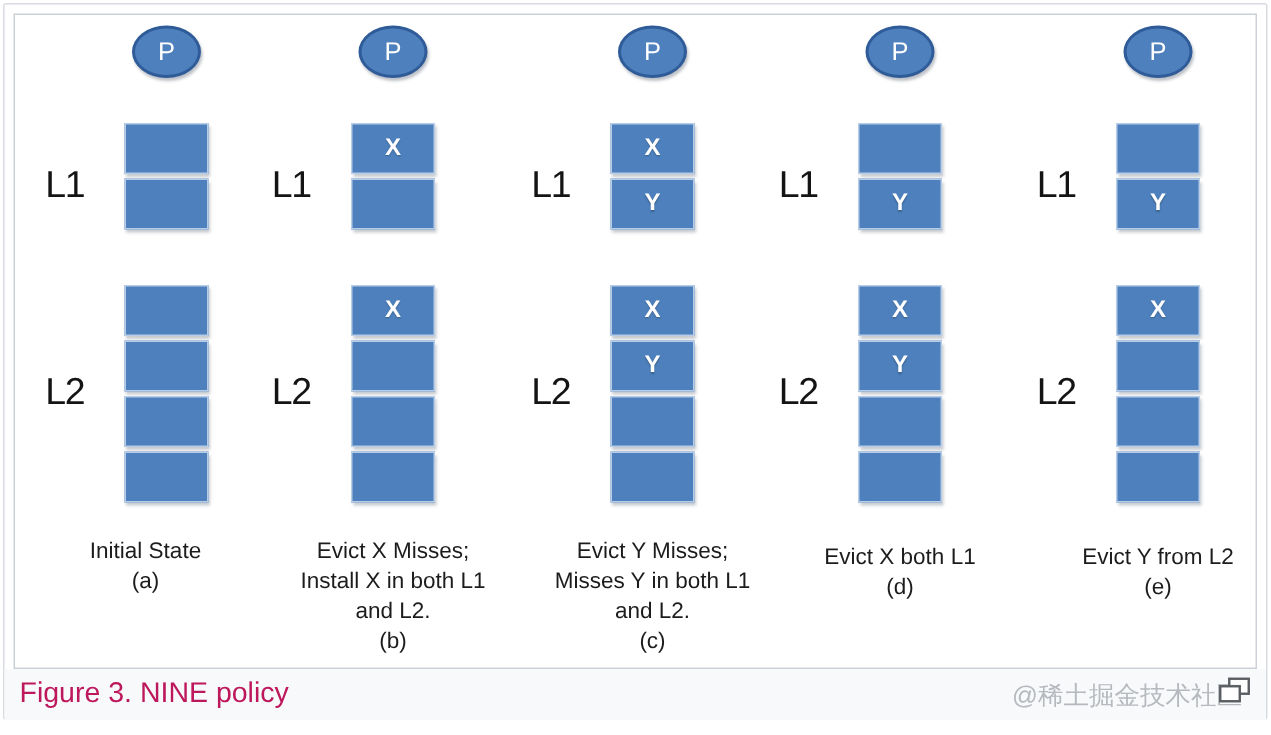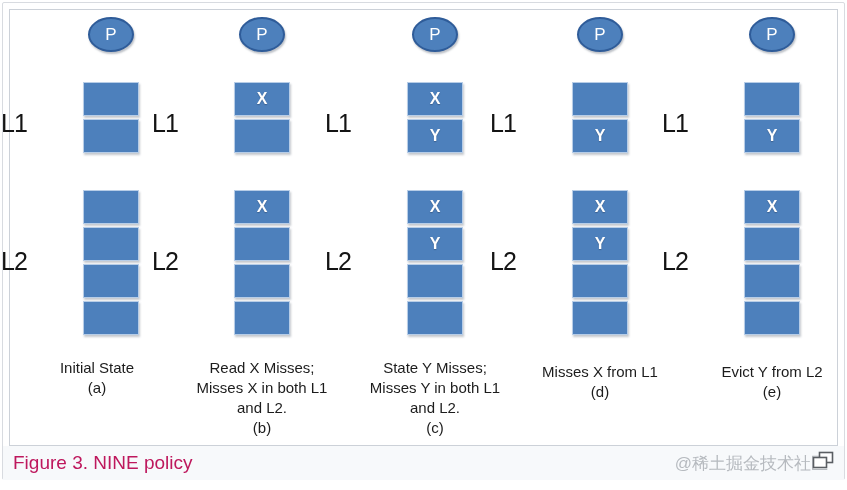--- a/index.html
+++ b/index.html
@@ -23,21 +23,21 @@
   .col:nth-child(4){left:562px;}
   .col:nth-child(5){left:734px;}
   .p-node{
     position:absolute;left:50%;top:7px;margin-left:-23px;
     width:42px;height:31px;border-radius:50%;
     background:var(--block-fill,#4d80bc);border:2px solid #2f5c99;
     box-shadow:1px 2px 2px rgba(90,100,115,.4);
     color:#fff;font-size:17px;line-height:31px;text-align:center;
   }
   .cache-label{
-    position:absolute;left:-82px;width:55px;text-align:left;
+    position:absolute;left:-82px;width:55px;text-align:right;
     font-size:25px;color:#141414;letter-spacing:-1px;
   }
   .cache-label.l1{top:99px;}
   .cache-label.l2{top:237px;}
   .cell{
     position:absolute;left:0;width:54px;height:32px;
     background:var(--block-fill,#4d80bc);border:1px solid #b7cde7;
     box-shadow:1px 2px 2px rgba(90,100,115,.35);
     color:#ffffff;font-weight:bold;font-size:16px;text-align:center;line-height:32px;
     text-shadow:0 1px 1px rgba(40,60,90,.45);
@@ -89,55 +89,55 @@
           <div class="p-node">P</div>
           <div class="cache-label l1">L1</div>
           <div class="cache-label l2">L2</div>
           <div class="cell l1-0">X</div>
           <div class="cell l1-1"></div>
           <div class="cell l2-0">X</div>
           <div class="cell l2-1"></div>
           <div class="cell l2-2"></div>
           <div class="cell l2-3"></div>
           <div class="col-caption">
-            <div class="">Read X Misses;</div>
-            <div class="">Misses X in both L1</div>
+            <div class="">Evict X Misses;</div>
+            <div class="">Install X in both L1</div>
             <div class="">and L2.</div>
             <div class="">(b)</div>
           </div>
         </div>
         <div class="col">
           <div class="p-node">P</div>
           <div class="cache-label l1">L1</div>
           <div class="cache-label l2">L2</div>
           <div class="cell l1-0">X</div>
           <div class="cell l1-1">Y</div>
           <div class="cell l2-0">X</div>
           <div class="cell l2-1">Y</div>
           <div class="cell l2-2"></div>
           <div class="cell l2-3"></div>
           <div class="col-caption">
-            <div class="">State Y Misses;</div>
+            <div class="">Evict Y Misses;</div>
             <div class="">Misses Y in both L1</div>
             <div class="">and L2.</div>
             <div class="">(c)</div>
           </div>
         </div>
         <div class="col">
           <div class="p-node">P</div>
           <div class="cache-label l1">L1</div>
           <div class="cache-label l2">L2</div>
           <div class="cell l1-0"></div>
           <div class="cell l1-1">Y</div>
           <div class="cell l2-0">X</div>
           <div class="cell l2-1">Y</div>
           <div class="cell l2-2"></div>
           <div class="cell l2-3"></div>
           <div class="col-caption">
-            <div class="">Misses X from L1</div>
+            <div class="">Evict X both L1</div>
             <div class="">(d)</div>
           </div>
         </div>
         <div class="col">
           <div class="p-node">P</div>
           <div class="cache-label l1">L1</div>
           <div class="cache-label l2">L2</div>
           <div class="cell l1-0"></div>
           <div class="cell l1-1">Y</div>
           <div class="cell l2-0">X</div>

